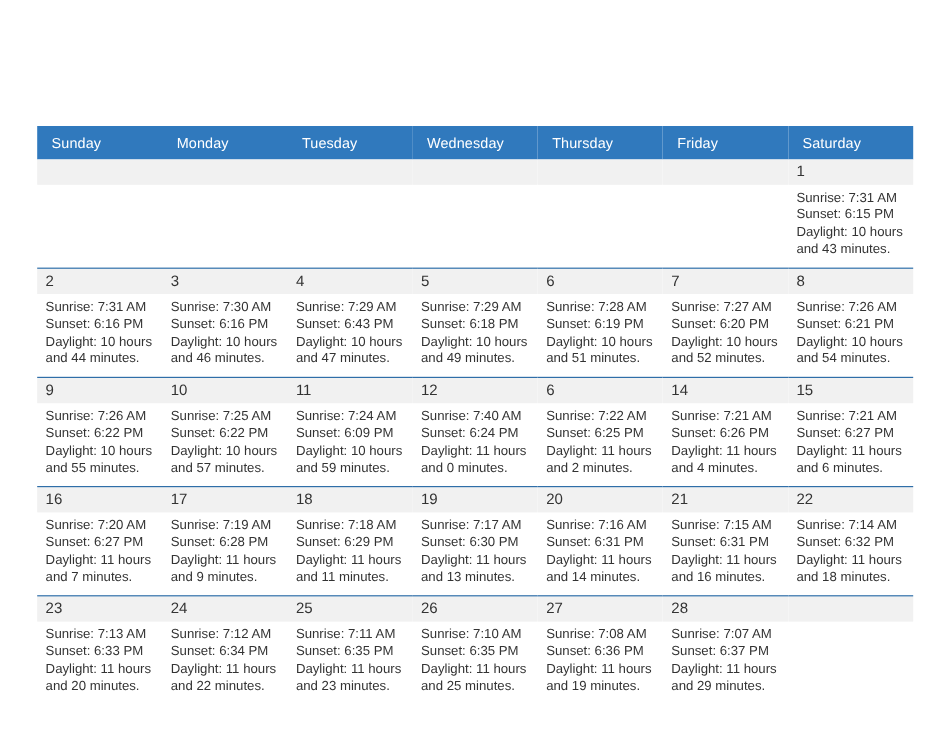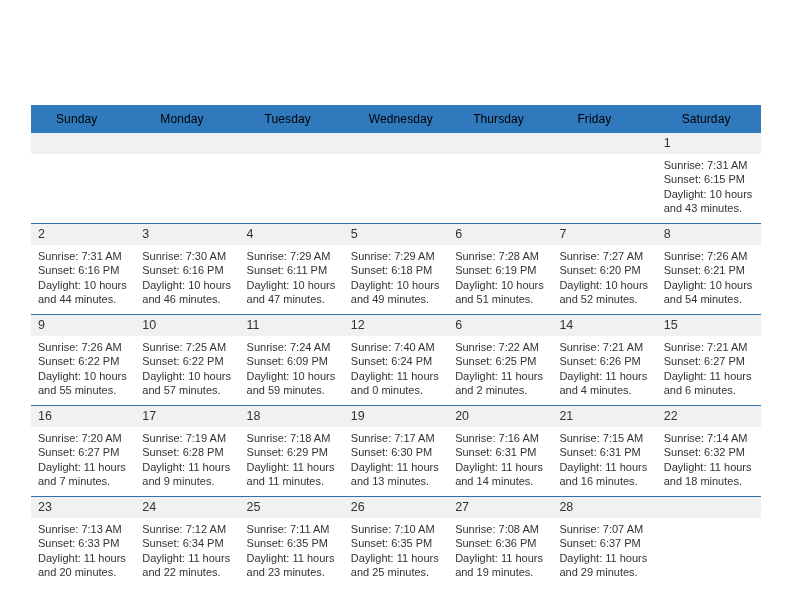--- a/index.html
+++ b/index.html
@@ -94,25 +94,25 @@
     top: 105px;
     width: 730px;
   }
   table.cal {
     width: 730px;
     border-collapse: collapse;
     table-layout: fixed;
   }
   table.cal th {
     background: #3079bd;
-    color: #000000;
+    color: #ffffff;
     font-size: 12px;
     font-weight: normal;
     text-align: left;
-    padding: 5px 0 5px 25px;
+    padding: 5px 0 5px 12px;
     height: 18px;
     letter-spacing: 0.1px;
   }
   table.cal td {
     vertical-align: top;
     padding: 0;
     height: 90px;
     border-top: 1.6px solid #2f6ea8;
     background: #ffffff;
   }
@@ -213,21 +213,21 @@
                 <div>Sunrise: 7:30 AM</div>
                 <div>Sunset: 6:16 PM</div>
                 <div>Daylight: 10 hours</div>
                 <div>and 46 minutes.</div>
               </div>
             </td>
             <td>
               <div class="daynum">4</div>
               <div class="info">
                 <div>Sunrise: 7:29 AM</div>
-                <div>Sunset: 6:11 PM</div>
+                <div>Sunset: 6:43 PM</div>
                 <div>Daylight: 10 hours</div>
                 <div>and 47 minutes.</div>
               </div>
             </td>
             <td>
               <div class="daynum">5</div>
               <div class="info">
                 <div>Sunrise: 7:29 AM</div>
                 <div>Sunset: 6:18 PM</div>
                 <div>Daylight: 10 hours</div>

